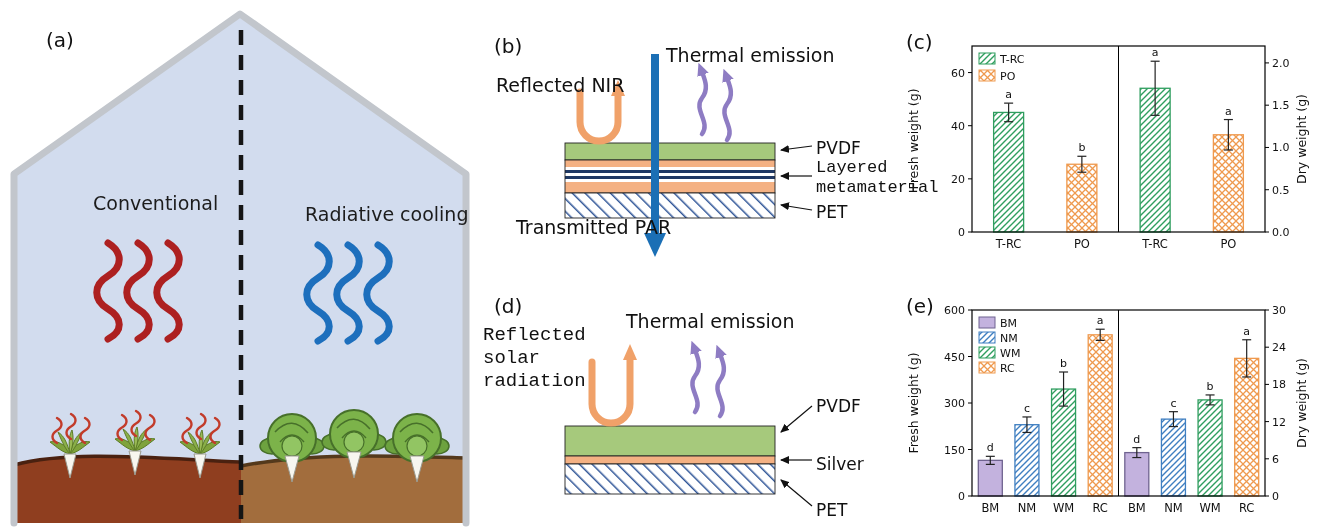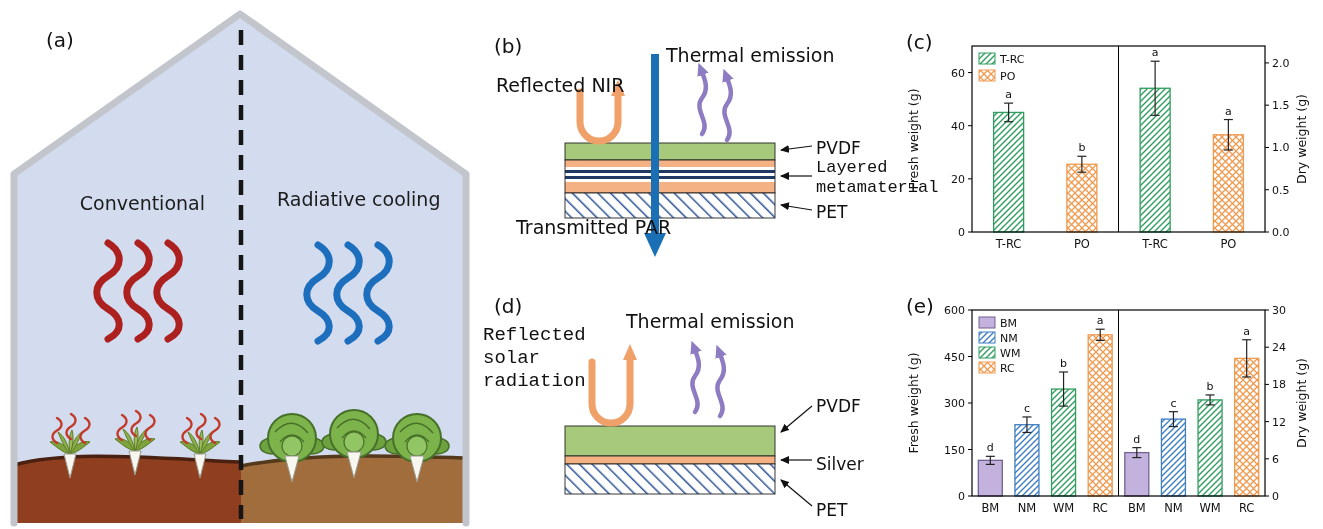--- a/index.html
+++ b/index.html
@@ -2,21 +2,21 @@
 <html><head>
 <meta charset="utf-8">
 <style>
   * { margin:0; padding:0; box-sizing:border-box; }
   body { background:#ffffff; font-family:"DejaVu Sans", sans-serif; color:#1a1a1a; }
   .stage { position:relative; width:1323px; height:529px; background:#fff; overflow:hidden; }
   .stage svg { position:absolute; }
   .txt { position:absolute; white-space:nowrap; color:#111; }
   .wrap { white-space:normal; line-height:1.2;font-family:Liberation Mono, monospace; }
   .panel-letter { font-size:20px; }
-  .zone-title { font-size:19px; text-align:right; color:#1c1c1c; }
+  .zone-title { font-size:19px; text-align:left; color:#1c1c1c;margin-left:28px; }
   .ann { font-size:19px; }
   .layer-label { font-size:17px; }
 </style>
 </head>
 <body>
 
 <div class="stage">
 
   <svg width="0" height="0" style="position:absolute">
     <defs>
@@ -310,21 +310,21 @@
       <rect x="79" y="50" width="16" height="11" fill="url(#pat-blue)" stroke="#3f7fc1" stroke-width="1"></rect>
       <text x="100" y="59.5" fill="#111" font-size="11" font-family="&quot;DejaVu Sans&quot;, sans-serif">NM</text>
       <rect x="79" y="65" width="16" height="11" fill="url(#pat-green)" stroke="#2f9e5f" stroke-width="1"></rect>
       <text x="100" y="74.5" fill="#111" font-size="11" font-family="&quot;DejaVu Sans&quot;, sans-serif">WM</text>
       <rect x="79" y="80" width="16" height="11" fill="url(#pat-orange)" stroke="#ef9a4f" stroke-width="1"></rect>
       <text x="100" y="89.5" fill="#111" font-size="11" font-family="&quot;DejaVu Sans&quot;, sans-serif">RC</text>
     </svg>
 
   <div class="txt panel-letter" style="left:46px;top:28px">(a)</div>
   <div class="txt zone-title" style="left:65px;top:192px;width:140px">Conventional</div>
-  <div class="txt zone-title" style="left:277px;top:188px;width:150px">Radiative cooling</div>
+  <div class="txt zone-title" style="left:277px;top:203px;width:150px">Radiative cooling</div>
 
   <div class="txt panel-letter" style="left:494px;top:34px">(b)</div>
   <div class="txt ann" style="left:496px;top:74px">Reflected NIR</div>
   <div class="txt ann" style="left:666px;top:44px">Thermal emission</div>
   <div class="txt ann" style="left:516px;top:216px">Transmitted PAR</div>
   <div class="txt layer-label" style="left:816px;top:138px">PVDF</div>
   <div class="txt layer-label wrap" style="left:816px;top:158px;width:100px">Layered metamaterial</div>
   <div class="txt layer-label" style="left:816px;top:202px">PET</div>
 
   <div class="txt panel-letter" style="left:494px;top:294px">(d)</div>

